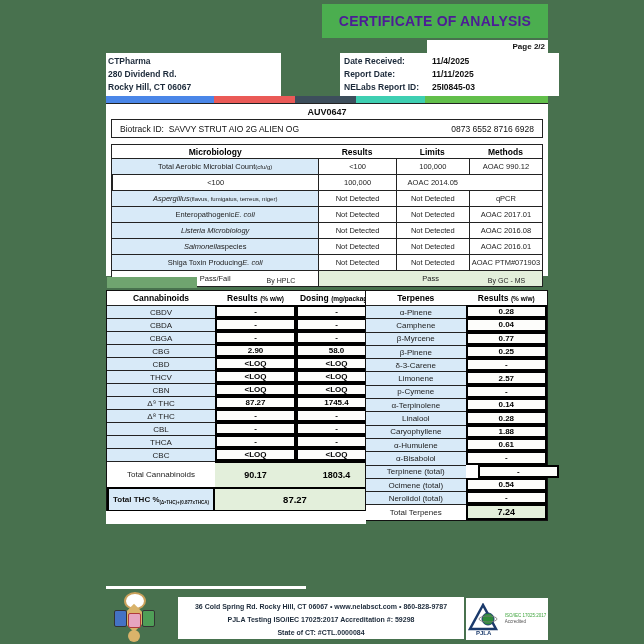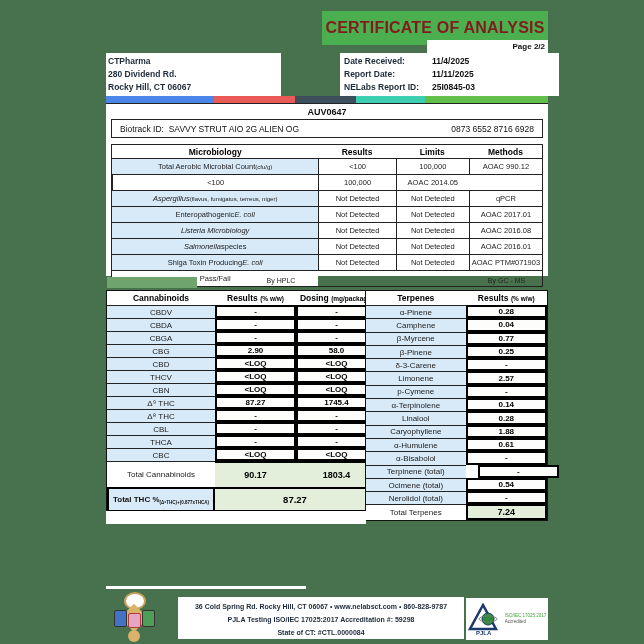--- a/index.html
+++ b/index.html
@@ -7,21 +7,21 @@
   #canvas{position:relative;width:644px;height:644px;background:#48714e;overflow:hidden;}
   .blk{position:absolute;background:#fff;}
 
   
   .logo-block{left:106px;top:0;width:206px;height:53px;padding:6px 0 0 6px;box-sizing:border-box;}
   .logo-l1{font-size:17px;font-weight:bold;color:#3ea43c;letter-spacing:.5px;line-height:17px;}
   .logo-l2{font-size:17px;font-weight:bold;color:#22304a;letter-spacing:.5px;margin-left:22px;line-height:18px;display:flex;align-items:baseline;}
   .logo-inc{font-size:9px;margin-left:4px;}
 
   
-  .banner{left:322px;top:4px;width:226px;height:34px;display:flex;align-items:center;justify-content:center;color:#7f1d1d;font-weight:bold;font-size:16px;letter-spacing:.2px;margin-top:7px;}
+  .banner{left:322px;top:4px;width:226px;height:34px;display:flex;align-items:center;justify-content:center;color:#4c1d95;font-weight:bold;font-size:14px;letter-spacing:.2px;}
   .page-strip{left:427px;top:40px;width:121px;height:13px;font-size:8px;font-weight:bold;color:#111;text-align:right;padding:2px 3px 0 0;box-sizing:border-box;}
 
   
   .client-block{left:106px;top:53px;width:175px;height:43px;padding:2px 0 0 2px;box-sizing:border-box;font-size:8.5px;font-weight:bold;color:#1c2a3a;line-height:13px;}
   .meta-block{left:340px;top:53px;width:219px;height:43px;padding:2px 0 0 4px;box-sizing:border-box;font-size:8.5px;font-weight:bold;color:#111;}
   .meta-row{display:flex;line-height:13px;}
   .meta-label{width:88px;color:#1c2a3a;}
 
   
   .stripe{left:106px;top:96px;width:442px;height:7px;display:flex;background:none;}
@@ -187,20 +187,21 @@
               <span>Shiga Toxin Producing </span>
               <span class="seg-i">E. coli</span>
             </div>
             <div class="c">Not Detected</div>
             <div class="c">Not Detected</div>
             <div class="c">AOAC PTM#071903</div>
           </div>
         </div>
       <div class="mrow">
         <div class="c" style="border-left:none;background:#fff;">Pass/Fail</div>
+        <div class="c pass-val" style="grid-column:2/5;">Pass</div>
       </div>
     </div>
   </div>
 
   <div class="green-bar"></div>
   <div class="note blk" style="left:206px;width:150px;background:none;color:#222;">By HPLC</div>
   <div class="atable" style="left:106px;top:290px;width:272px;">
     <div class="ahead c3">
       <div>Cannabinoids</div>
       <div><span>Results</span> <span class="u">(% w/w)</span></div>

